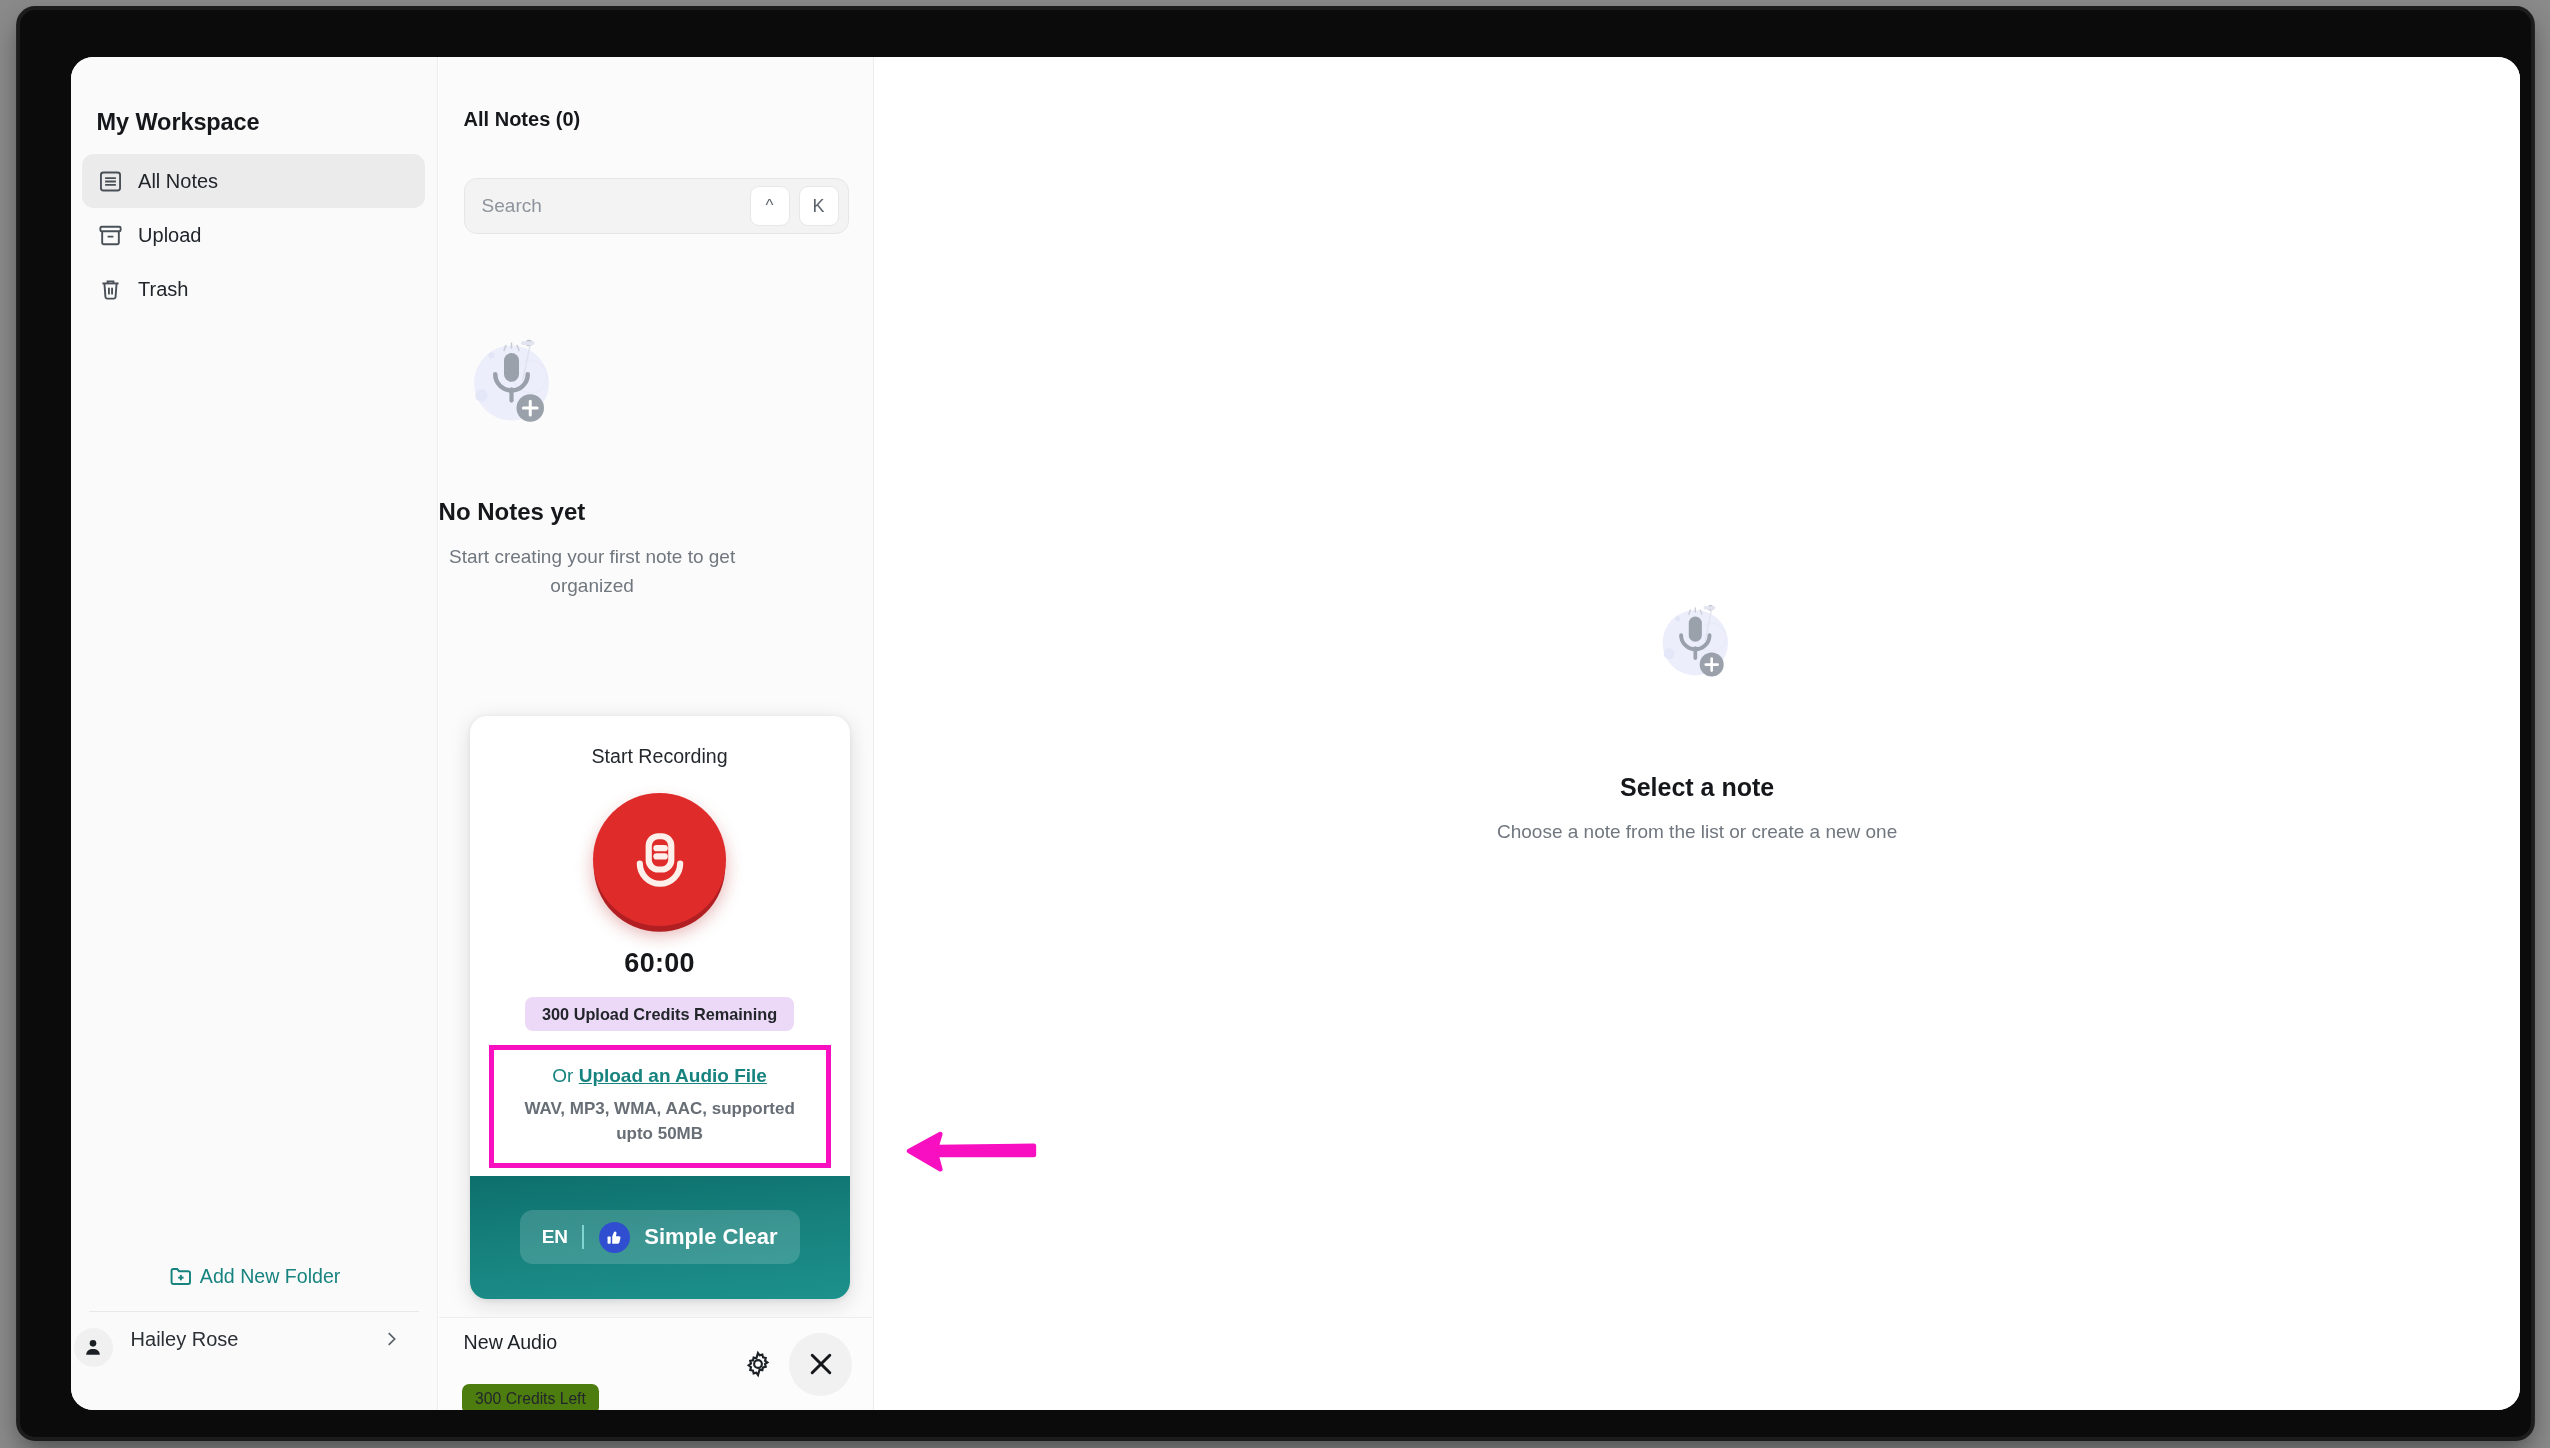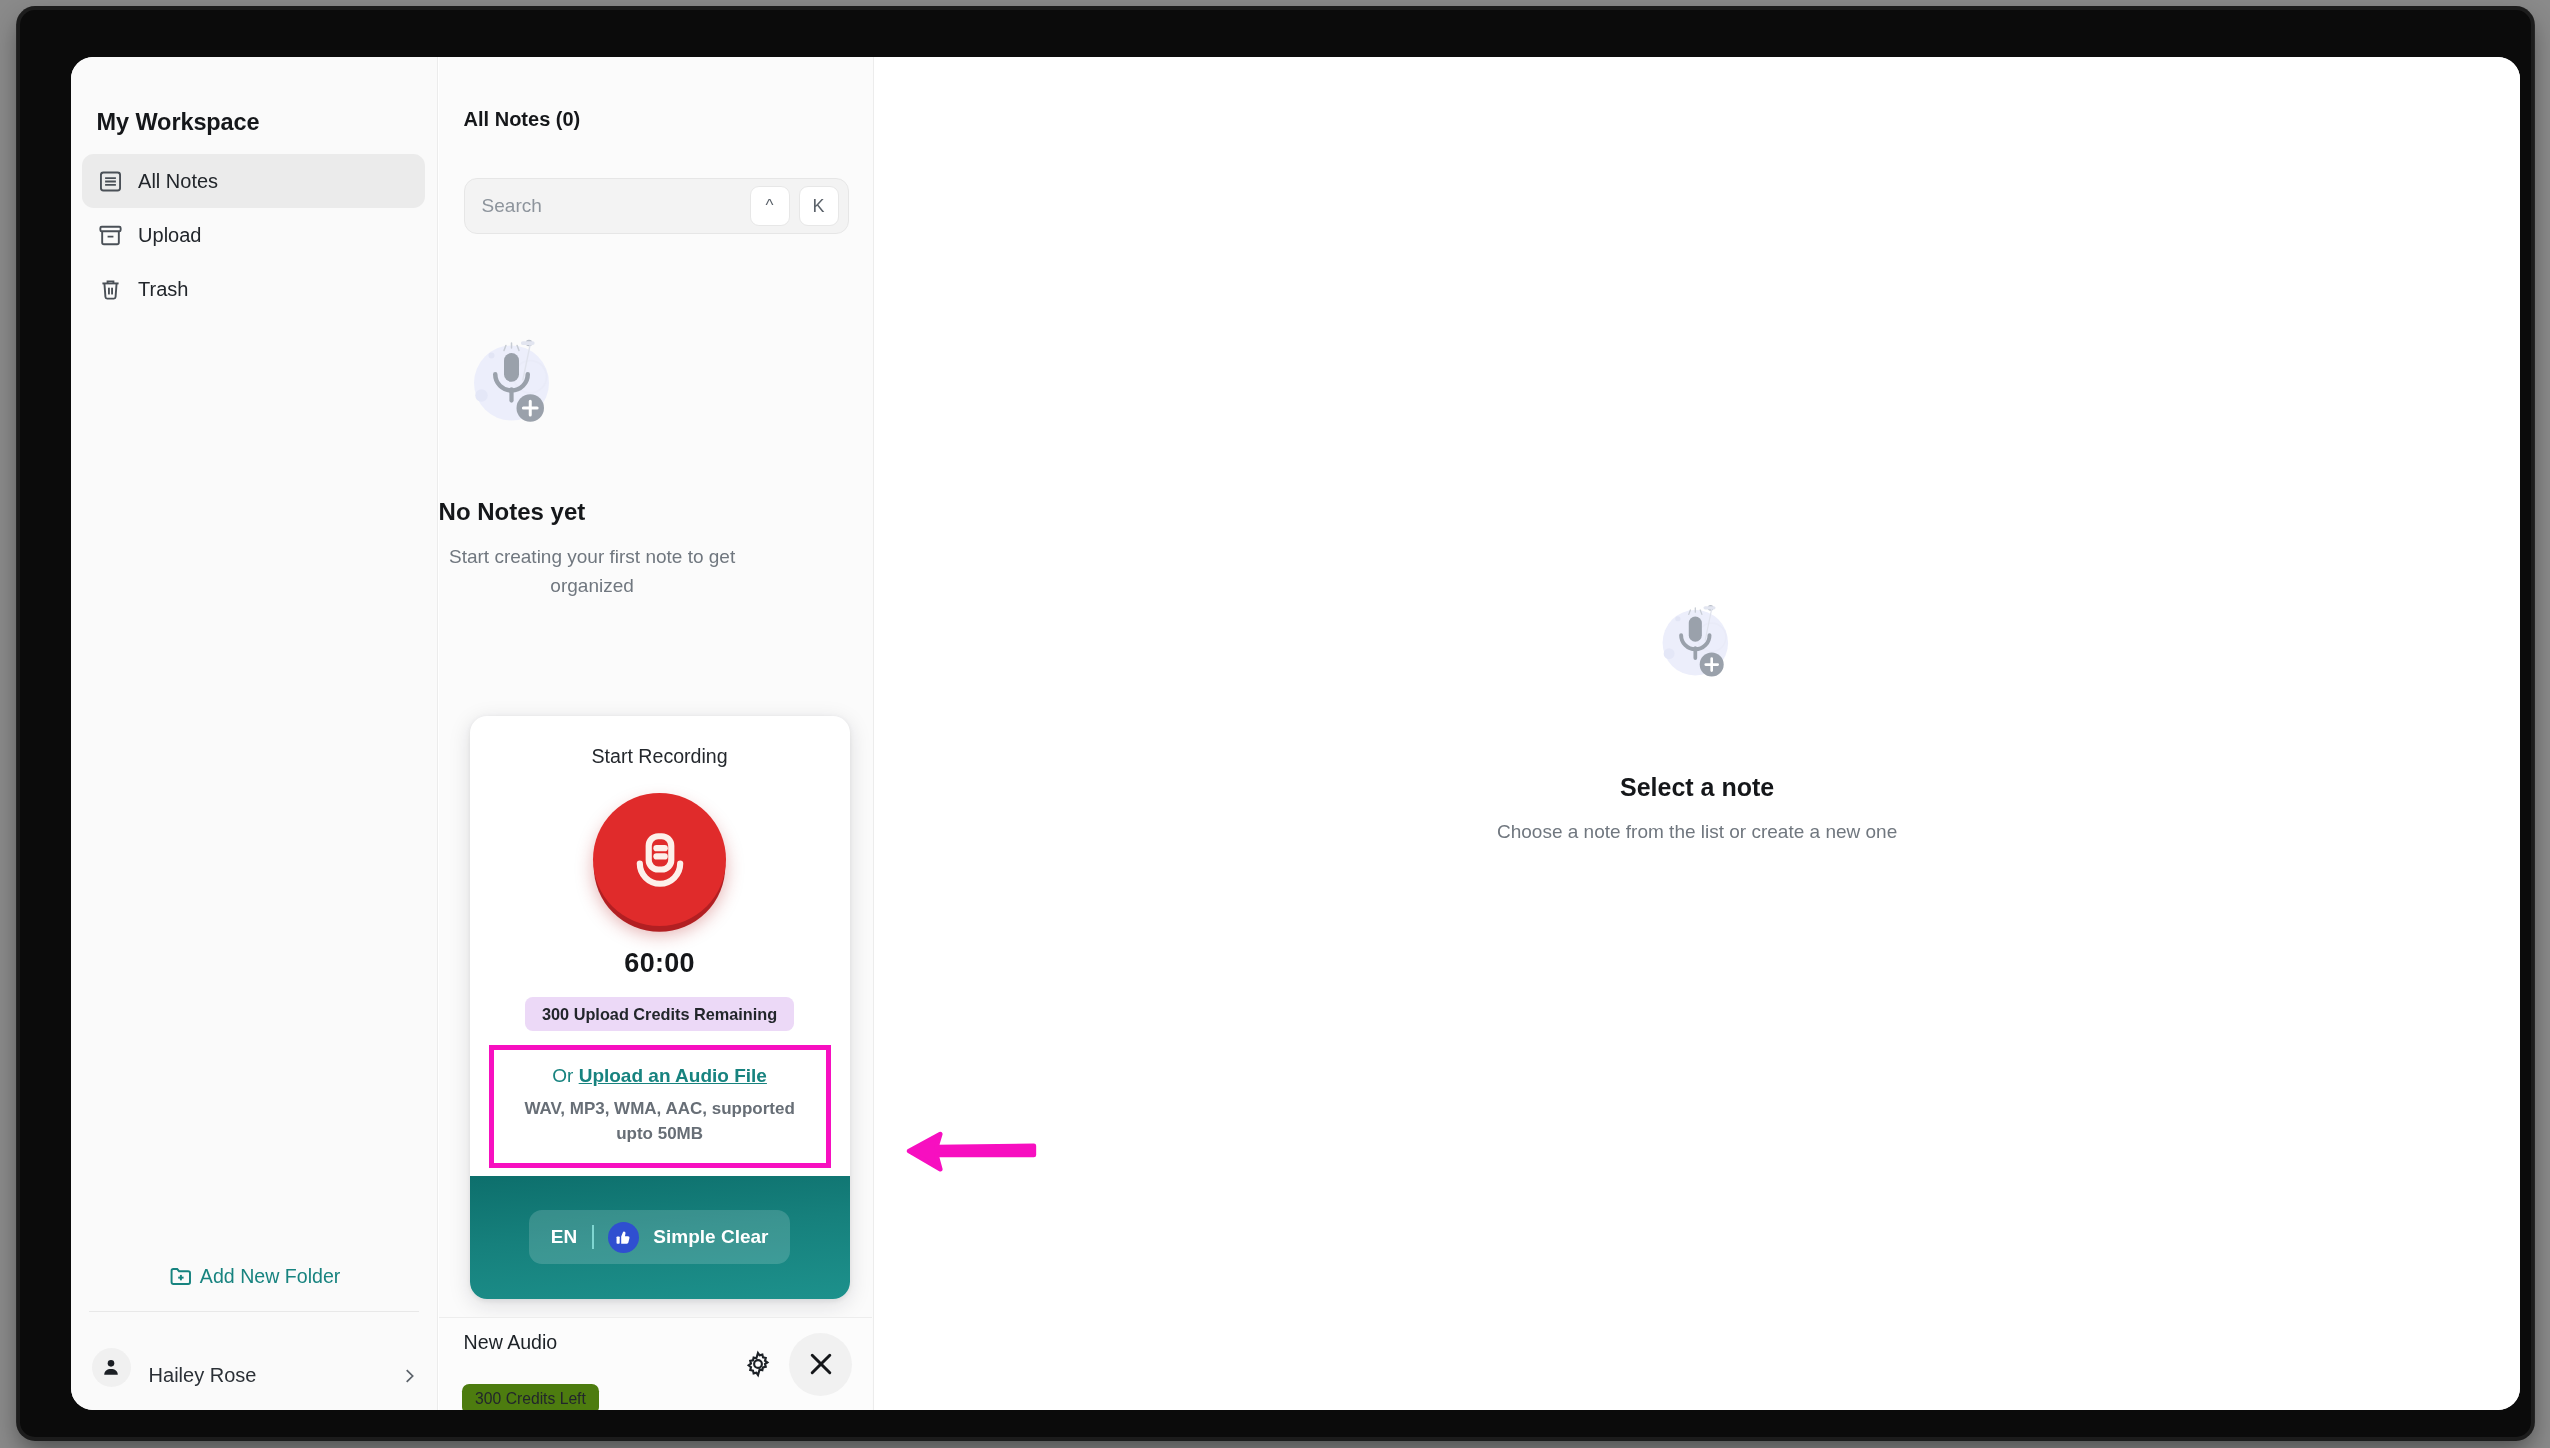--- a/index.html
+++ b/index.html
@@ -61,23 +61,23 @@
   }
   #add-folder .af-label { font-size: 19.6px; color: #17837f; font-weight: 500; }
   #add-folder svg { width: 26px; height: 26px; display: block; }
 
   #sidebar-divider {
     position: absolute; left: 18px; bottom: 98px;
     width: 330px; height: 1.3px; background: #e8e8e8;
   }
 
   #user-row {
-    position: absolute; left: 21px; bottom: 23.5px;
+    position: absolute; left: 3px; bottom: 23.5px;
     width: 337px; height: 59px;
-    display: flex; align-items: flex-end; cursor: pointer;
+    display: flex; align-items: flex-start; cursor: pointer;
   }
   #avatar {
     width: 39px; height: 39px; border-radius: 50%;
     background: #f0f0f0;
     display: flex; align-items: center; justify-content: center;
     flex: 0 0 39px;
   }
   #avatar svg { width: 22px; height: 22px; display: block; }
   #user-name { font-size: 20px; color: #2b3036; margin-left: 18px; }
   #user-chevron { margin-left: auto; margin-right: 9px; }
@@ -206,21 +206,21 @@
   }
   #lang-code { font-size: 19px; font-weight: bold; color: #ffffff; }
   #lang-sep { width: 2px; height: 23.5px; background: #7fd6d1; }
   #thumb-badge {
     width: 31px; height: 31px; border-radius: 50%;
     background: #2f4fd0;
     display: flex; align-items: center; justify-content: center;
     flex: 0 0 31px;
   }
   #thumb-badge svg { width: 18px; height: 18px; display: block; }
-  #tone-label { font-size: 19px; font-weight: bold; color: #ffffff; }
+  #tone-label { font-size: 22px; font-weight: bold; color: #ffffff; }
 
   
   #notes-footer {
     position: absolute; left: 0; bottom: 0;
     width: 433px; height: 93px;
     background: #fcfcfc;
     border-top: 1.3px solid #ededed;
   }
   #new-note-title {
     position: absolute; left: 25px; top: 13px;

